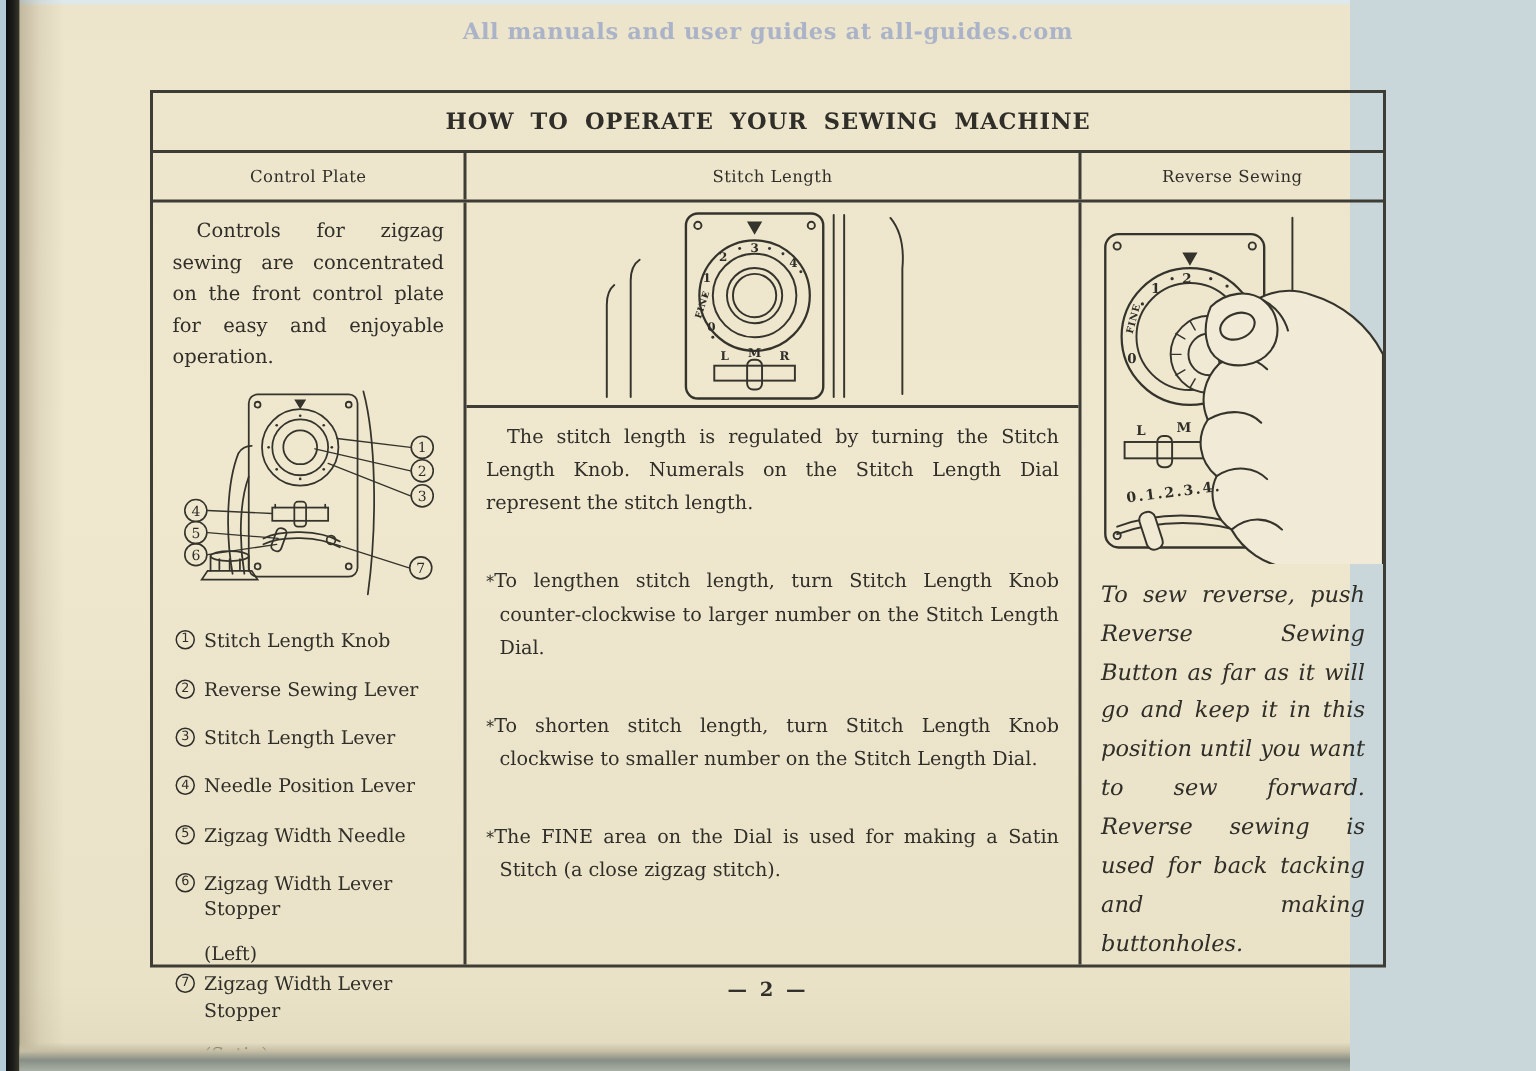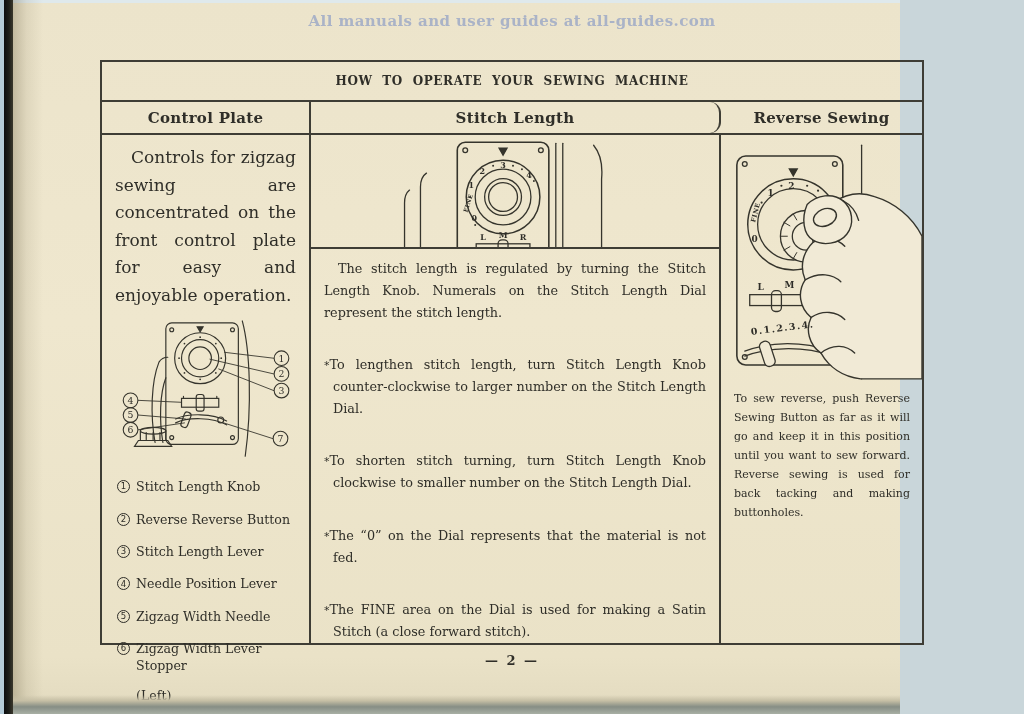--- a/index.html
+++ b/index.html
@@ -26,57 +26,57 @@
   }
 
   
   .manual-table {
     position:absolute; left:100px; top:60px; width:824px; height:585px;
     border:2px solid #3e3d35; display:flex; flex-direction:column;
   }
   .title-row {
     height:40px; border-bottom:2px solid #3e3d35;
     display:flex; align-items:center; justify-content:center;
-    font-weight:bold; font-size:12px; letter-spacing:.6px; word-spacing:5px;
+    font-weight:bold; font-size:15px; letter-spacing:.6px; word-spacing:5px;
   }
   .header-row { height:33px; border-bottom:2px solid #3e3d35; display:flex; }
   .hcell { display:flex; align-items:center; justify-content:center;
-    font-weight:bold; font-size:15px; letter-spacing:.3px; }
+    font-weight:normal; font-size:11px; letter-spacing:.3px; }
   .w1 { width:209px; border-right:2px solid #3e3d35; }
-  .w2 { width:410px; border-right:2px solid #3e3d35;border-radius:11px; }
+  .w2 { width:410px; border-right:2px solid #3e3d35; }
   .w3 { flex:1; }
   .body-row { flex:1; display:flex; min-height:0; }
 
   .col1 { width:209px; border-right:2px solid #3e3d35; padding:9px 13px 0 13px; }
   .col2 { width:410px; border-right:2px solid #3e3d35; display:flex; flex-direction:column; }
   .col3 { flex:1; display:flex; flex-direction:column; }
 
   .intro-para {
-    font-size:17px; line-height:1.62; text-align:justify; text-indent:16px;
+    font-size:13px; line-height:1.62; text-align:justify; text-indent:16px;
   }
   .cp-figure { margin:4px 0 2px -6px; }
 
   .legend { margin-top:5px; }
   .legend-item { display:flex; align-items:flex-start; margin-bottom:3px;
     font-size:12.6px; line-height:1.38; }
   .cnum { width:13px; height:13px; border:1.2px solid #2e2d28; border-radius:50%;
     font-family:"DejaVu Sans",sans-serif; font-size:8.5px; line-height:1;
     display:flex; align-items:center; justify-content:center;
     margin:2px 6px 0 2px; flex:none; }
   .legend-sub { display:block;margin-top:12px; }
 
   .sl-illus { height:137px; border-bottom:2px solid #3e3d35;
     display:flex; justify-content:center; overflow:hidden; }
   .sl-text { padding:9px 13px 0 13px; font-size:12.8px; line-height:1.73; text-align:justify; }
   .sl-text .para { text-indent:14px; }
   .bullet { padding-left:9px; text-indent:-9px; text-align:justify;margin-top:30px; }
   .bmark { font-family:"DejaVu Sans",sans-serif; font-size:11px; }
 
   .rs-illus { height:246px; display:flex; justify-content:center; padding-top:6px; overflow:hidden; }
-  .rs-text { padding:8px 12px 0 13px; font-size:11px; line-height:1.73; text-align:justify; }
+  .rs-text { padding:8px 12px 0 13px; font-size:15px; line-height:1.73; text-align:justify;font-style:italic; }
 
   .page-number { position:absolute; top:653px; left:100px; width:824px; text-align:center;
     font-weight:bold; font-size:13px; letter-spacing:2px; }
 
   svg { display:block; }
   svg text { fill:#2e2d28; font-family:"DejaVu Serif",serif; }
 </style>
 </head>
 <body>
 
@@ -175,21 +175,21 @@
           </svg>
         </div>
 
         <div class="legend">
           <div class="legend-item">
             <span class="cnum">1</span>
             <span><span>Stitch Length Knob</span><span class="legend-sub"></span></span>
           </div>
           <div class="legend-item">
             <span class="cnum">2</span>
-            <span><span>Reverse Reverse Button</span><span class="legend-sub"></span></span>
+            <span><span>Reverse Sewing Lever</span><span class="legend-sub"></span></span>
           </div>
           <div class="legend-item">
             <span class="cnum">3</span>
             <span><span>Stitch Length Lever</span><span class="legend-sub"></span></span>
           </div>
           <div class="legend-item">
             <span class="cnum">4</span>
             <span><span>Needle Position Lever</span><span class="legend-sub"></span></span>
           </div>
           <div class="legend-item">
@@ -248,23 +248,22 @@
               <text x="158" y="70" font-size="6" letter-spacing="0.5" transform="rotate(-72 158 68)">FINE</text>
               <text x="173" y="105">L</text>
               <text x="193" y="103">M</text>
               <text x="213" y="105">R</text>
             </g>
           </svg>
         </div>
         <div class="sl-text">
           <p class="para">The stitch length is regulated by turning the Stitch Length Knob. Numerals on the Stitch Length Dial represent the stitch length.</p>
           <div class="bullet"><span class="bmark">*</span><span>To lengthen stitch length, turn Stitch Length Knob counter-clockwise to larger number on the Stitch Length Dial.</span></div>
-          <div class="bullet"><span class="bmark">*</span><span>To shorten stitch turning, turn Stitch Length Knob clockwise to smaller number on the Stitch Length Dial.</span></div>
-          <div class="bullet"><span class="bmark">*</span><span>The “0” on the Dial represents that the material is not fed.</span></div>
-          <div class="bullet"><span class="bmark">*</span><span>The FINE area on the Dial is used for making a Satin Stitch (a close forward stitch).</span></div>
+          <div class="bullet"><span class="bmark">*</span><span>To shorten stitch length, turn Stitch Length Knob clockwise to smaller number on the Stitch Length Dial.</span></div>
+          <div class="bullet"><span class="bmark">*</span><span>The FINE area on the Dial is used for making a Satin Stitch (a close zigzag stitch).</span></div>
         </div>
       </div>
 
       <div class="col3">
         <div class="rs-illus">
           <svg width="200" height="240" viewBox="0 0 202 242">
             <g stroke="#35342c" fill="none" stroke-width="1.3" stroke-linecap="round">
 
               <path d="M141,4 V240"></path>
 

